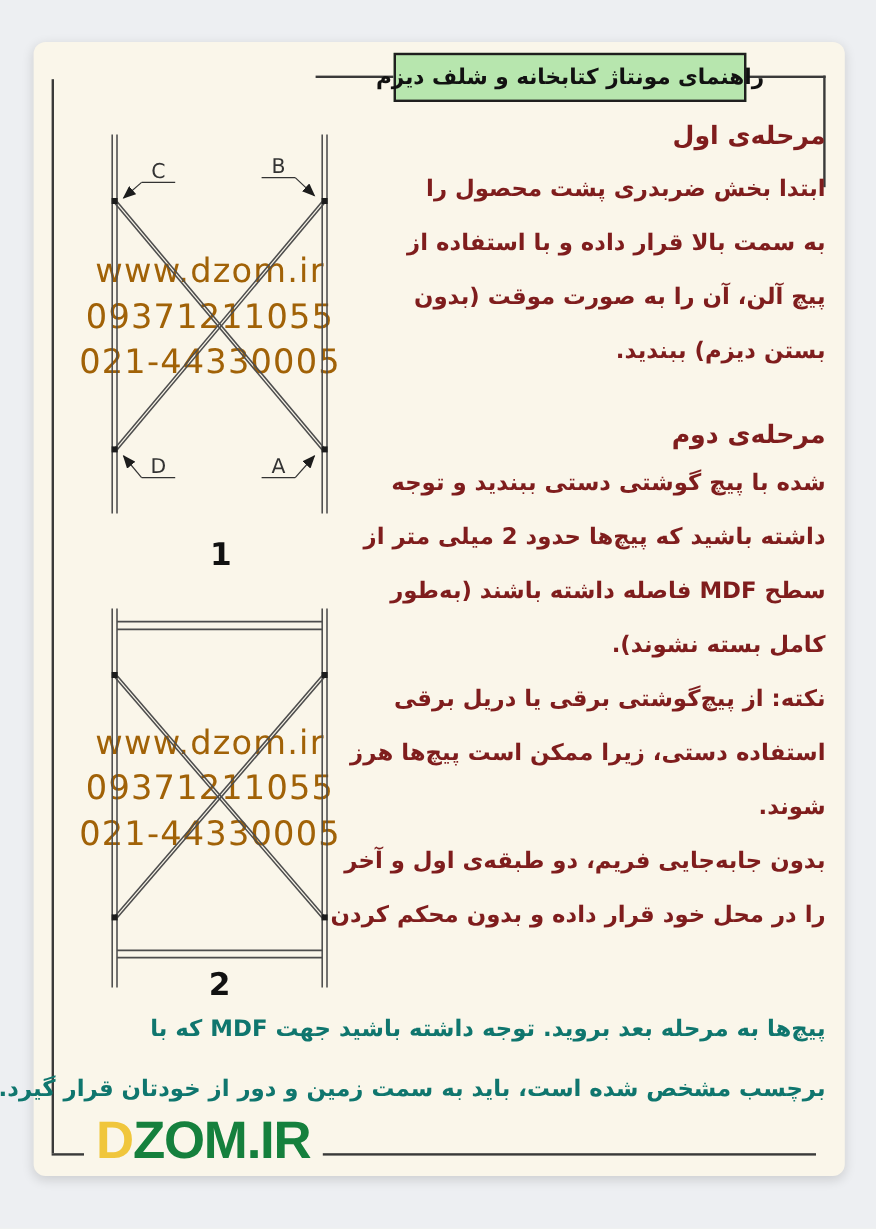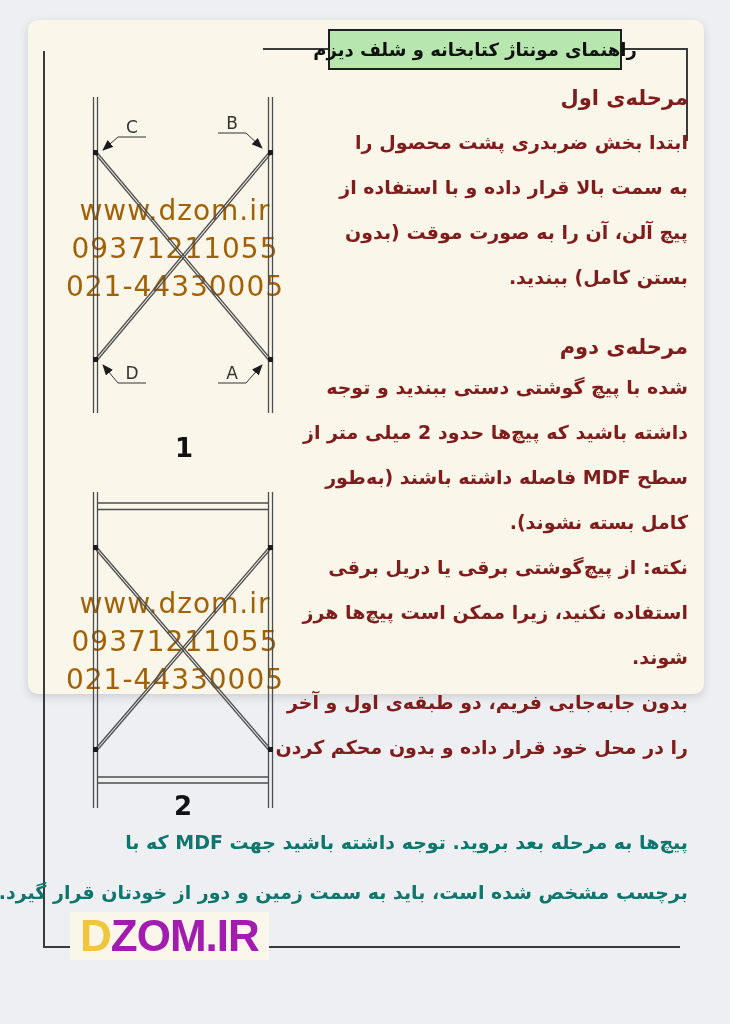--- a/index.html
+++ b/index.html
@@ -3,21 +3,21 @@
 <meta charset="utf-8">
 <style>
   html,body{margin:0;padding:0;}
   body{
     width:730px;height:1024px;overflow:hidden;
     background:#edeff2;
     font-family:"DejaVu Sans",sans-serif;
   }
   .canvas{position:relative;width:730px;height:1024px;}
   .card{
-    position:absolute;left:28px;top:20px;width:676px;height:674px;
+    position:absolute;left:28px;top:35px;width:676px;height:945px;
     background:#faf6ea;border-radius:10px;
     box-shadow:0 3px 10px rgba(0,0,0,.14);
   }
   .fline{position:absolute;background:#3a3a3a;}
   
   .banner{
     position:absolute;left:300px;top:9px;width:294px;height:41px;
     background:#b7e6ae;border:2px solid #1f1f1f;box-sizing:border-box;
     display:flex;align-items:center;justify-content:center;z-index:4;
   }
@@ -59,21 +59,21 @@
   }
   
   .logo{
     position:absolute;left:42px;top:892px;z-index:5;
     background:#faf6ea;padding:0 10px;
     font-family:"Liberation Sans","DejaVu Sans",sans-serif;
     font-weight:800;font-size:44px;letter-spacing:-1px;line-height:48px;
     white-space:nowrap;
   }
   .logo .d{color:#f0c63c;}
-  .logo .rest{color:#a21caf;}
+  .logo .rest{color:#15803d;}
   svg text{
     font-family:"DejaVu Sans",sans-serif;font-size:17px;fill:#333;font-weight:400;
   }
 </style>
 </head>
 <body>
 
 <div class="canvas">
   <div class="card">
 
@@ -171,30 +171,30 @@
       </g>
     </svg>
     <div class="dnum" style="left:131px;top:771px;">2</div>
 
     <div class="txtcol">
       <div class="stage-heading">مرحله‌ی اول</div>
       <div class="lines">
         <div class="bodyline">ابتدا بخش ضربدری پشت محصول را</div>
         <div class="bodyline">به سمت بالا قرار داده و با استفاده از</div>
         <div class="bodyline">پیچ آلن، آن را به صورت موقت (بدون</div>
-        <div class="bodyline">بستن کامل) ببندید.</div>
+        <div class="bodyline">بستن دیزم) ببندید.</div>
       </div>
       <div class="stage-heading h2sp">مرحله‌ی دوم</div>
       <div>
         <div class="bodyline">شده با پیچ گوشتی دستی ببندید و توجه</div>
         <div class="bodyline">داشته باشید که پیچ‌ها حدود 2 میلی متر از</div>
         <div class="bodyline">سطح MDF فاصله داشته باشند (به‌طور</div>
         <div class="bodyline">کامل بسته نشوند).</div>
         <div class="bodyline">نکته: از پیچ‌گوشتی برقی یا دریل برقی</div>
-        <div class="bodyline">استفاده نکنید، زیرا ممکن است پیچ‌ها هرز</div>
+        <div class="bodyline">استفاده دستی، زیرا ممکن است پیچ‌ها هرز</div>
         <div class="bodyline">شوند.</div>
         <div class="bodyline">بدون جابه‌جایی فریم، دو طبقه‌ی اول و آخر</div>
         <div class="bodyline">را در محل خود قرار داده و بدون محکم کردن</div>
       </div>
     </div>
 
     <div class="footerblock">
       <div class="footerline">پیچ‌ها به مرحله بعد بروید. توجه داشته باشید جهت MDF که با</div>
       <div class="footerline">برچسب مشخص شده است، باید به سمت زمین و دور از خودتان قرار گیرد.</div>
     </div>

